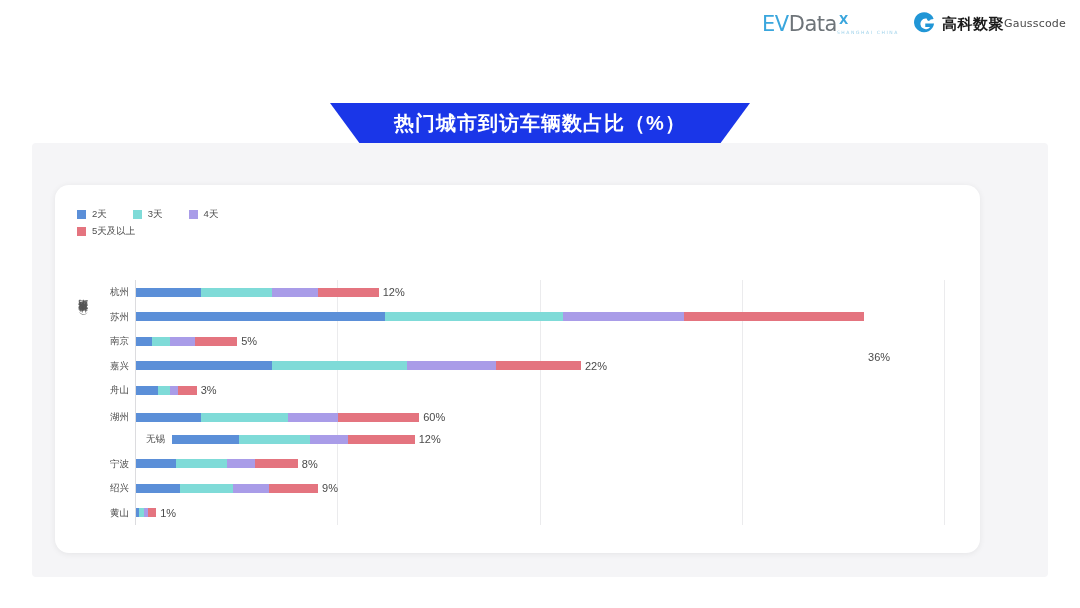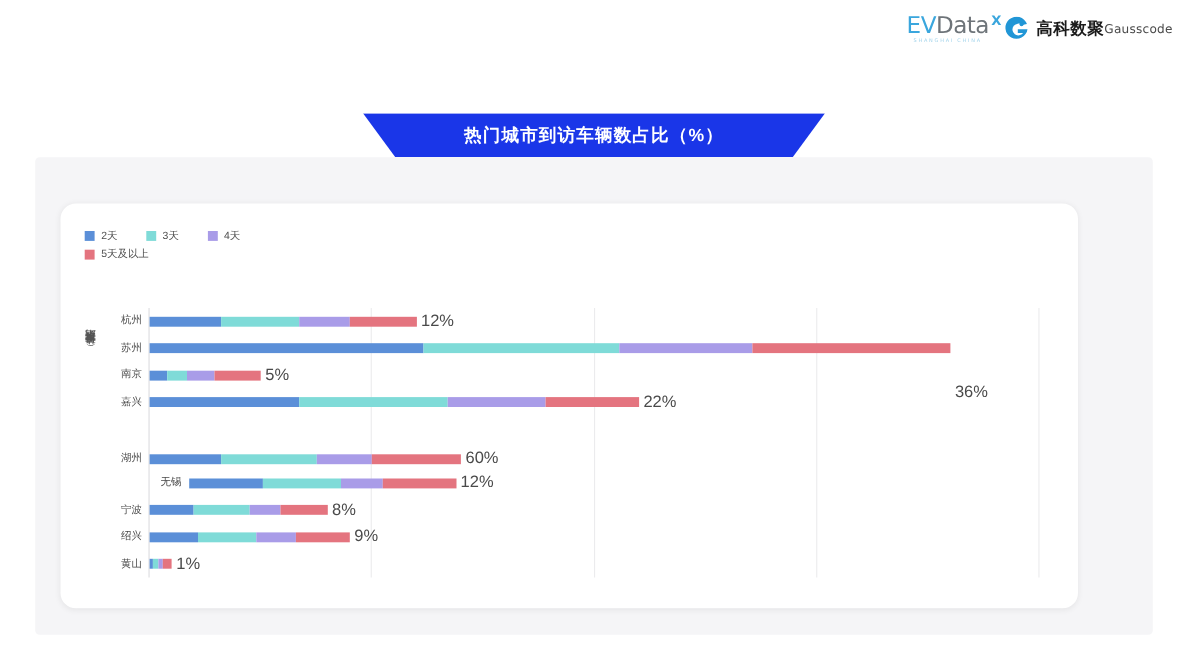--- a/index.html
+++ b/index.html
@@ -26,22 +26,22 @@
     position: absolute;
     right: 14px;
     top: 12px;
     display: flex;
     align-items: center;
     gap: 14px;
   }
   .evdata-logo {
     position: relative;
     display: flex;
-    flex-direction: column;
-    align-items: center;
+    flex-direction: row;
+    align-items: flex-end;
   }
   .evdata-word {
     font-size: 21px;
     letter-spacing: -0.5px;
     color: #6e7479;
     font-weight: 500;
     line-height: 22px;
     position: relative;
     font-family: "DejaVu Sans", sans-serif;
   }
@@ -93,21 +93,21 @@
 
   
   .title-banner {
     position: absolute;
     top: 103px;
     left: 330px;
     width: 420px;
     height: 40px;
     background: #1a36e8;
     color: #ffffff;
-    font-size: 16px;
+    font-size: 20px;
     font-weight: 700;
     display: flex;
     align-items: center;
     justify-content: center;
     letter-spacing: 1px;
     clip-path: polygon(0 0, 100% 0, 93% 100%, 7% 100%);
   }
 
   
   .outer-panel {
@@ -234,21 +234,21 @@
     left: 81px;
     height: 9px;
     top: 7.5px;
     display: flex;
   }
   .seg {
     height: 9px;
   }
   .bar-value {
     position: absolute;
-    font-size: 15px;
+    font-size: 11px;
     color: #4a4a4a;
     line-height: 24.5px;
     top: 0;
   }
 </style>
 </head>
 <body>
 
 <div class="header">
   <div class="logo-group">
@@ -347,20 +347,30 @@
         <div class="bar-row" style="top: 73.5px;">
           <div class="row-label">嘉兴</div>
           <div class="bar-track">
             <div class="seg" style="width: 135.507px; background: rgb(91, 143, 216);"></div>
             <div class="seg" style="width: 135.507px; background: rgb(127, 219, 216);"></div>
             <div class="seg" style="width: 88.99px; background: rgb(169, 156, 232);"></div>
             <div class="seg" style="width: 84.945px; background: rgb(228, 116, 127);"></div>
           </div>
           <div class="bar-value" style="left: 529.95px;">22%</div>
         </div>
+        <div class="bar-row" style="top: 98px;">
+          <div class="row-label">舟山</div>
+          <div class="bar-track">
+            <div class="seg" style="width: 22.2475px; background: rgb(91, 143, 216);"></div>
+            <div class="seg" style="width: 12.135px; background: rgb(127, 219, 216);"></div>
+            <div class="seg" style="width: 8.09px; background: rgb(169, 156, 232);"></div>
+            <div class="seg" style="width: 18.2025px; background: rgb(228, 116, 127);"></div>
+          </div>
+          <div class="bar-value" style="left: 145.675px;">3%</div>
+        </div>
         <div class="bar-row" style="top: 125px;">
           <div class="row-label">湖州</div>
           <div class="bar-track">
             <div class="seg" style="width: 64.72px; background: rgb(91, 143, 216);"></div>
             <div class="seg" style="width: 86.9675px; background: rgb(127, 219, 216);"></div>
             <div class="seg" style="width: 50.5625px; background: rgb(169, 156, 232);"></div>
             <div class="seg" style="width: 80.9px; background: rgb(228, 116, 127);"></div>
           </div>
           <div class="bar-value" style="left: 368.15px;">60%</div>
         </div>

